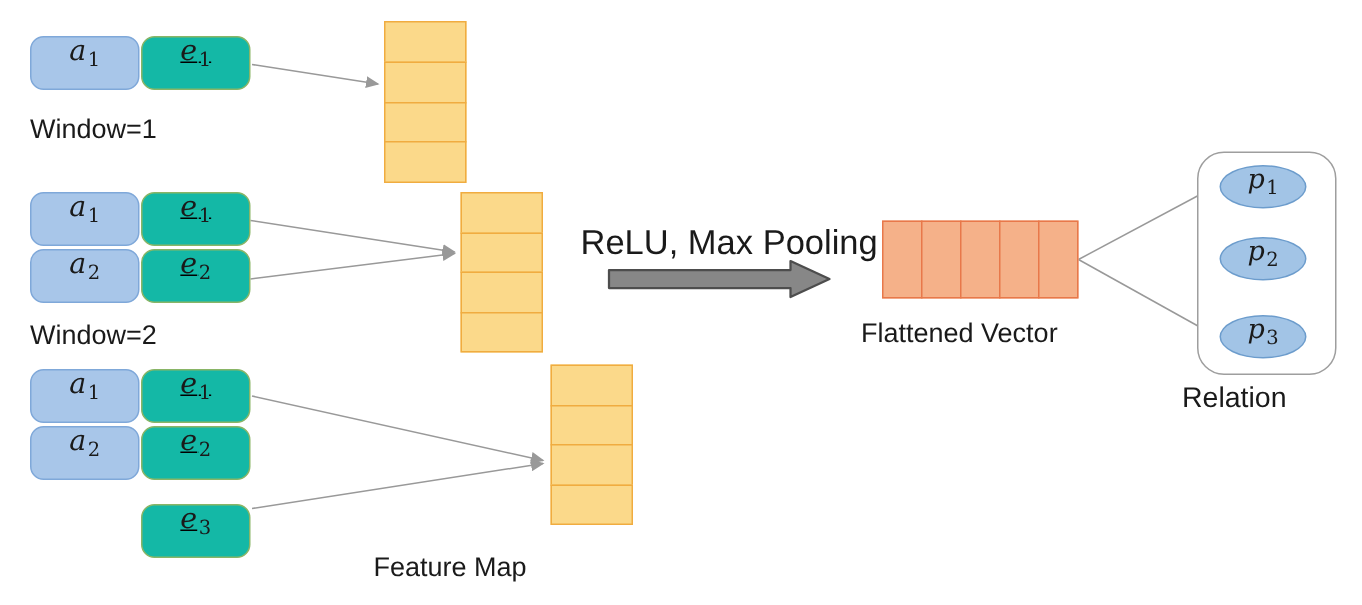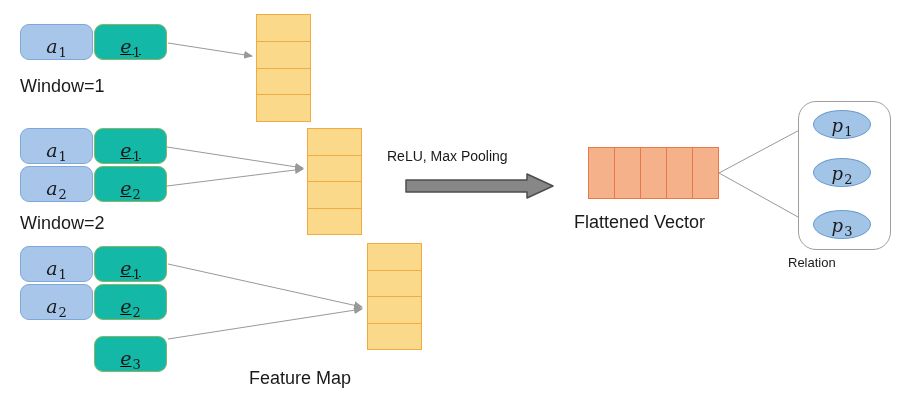--- a/index.html
+++ b/index.html
@@ -9,21 +9,21 @@
     background:#ffffff;
     font-family:"Liberation Sans",sans-serif;
     overflow:hidden;
   }
   
   .tok{
     position:absolute;
     width:73px;height:36px;
     border-radius:9px;
     box-sizing:border-box;
-    display:flex;align-items:flex-end;justify-content:center;
+    display:flex;align-items:flex-start;justify-content:center;
     z-index:2;
   }
   .tok.blue{background:#a8c6e9;border:1px solid #7fa8d9;}
   .tok.green{background:#14b8a6;border:1px solid #89b566;text-decoration:underline;}
   .math{
     font-family:"DejaVu Serif",serif;
     font-style:italic;
     font-size:19px;color:#1a1a1a;line-height:1;
   }
   .math sub{
@@ -77,21 +77,21 @@
     background:#ffffff;
     box-sizing:border-box;
     z-index:2;
   }
   .rel-node{
     position:absolute;
     left:813px;width:58px;height:29px;
     background:#a2c4e6;border:1px solid #6c9ccc;
     border-radius:50%;
     box-sizing:border-box;
-    display:flex;align-items:flex-end;justify-content:center;
+    display:flex;align-items:flex-start;justify-content:center;
     z-index:3;
   }
   .rel-node .math{font-size:18px;}
   
   #wires{
     position:absolute;left:0;top:0;width:908px;height:403px;
     z-index:1;
   }
 </style>
 </head>
@@ -166,36 +166,36 @@
     <div class="cell"></div>
   </div>
   <div class="fcol" style="left:367px;top:243px;height:107px">
     <div class="cell"></div>
     <div class="cell"></div>
     <div class="cell"></div>
     <div class="cell"></div>
   </div>
   <div class="lbl" style="left:249px;top:368px;width:160px">Feature Map</div>
 
-  <div class="lbl" style="left:387px;top:148px;width:200px;font-size:14px">ReLU, Max Pooling</div>
+  <div class="lbl" style="left:387px;top:148px;width:200px;font-size:23px">ReLU, Max Pooling</div>
 
   <div class="vrow" style="left:588px;top:147px;width:131px;height:52px">
     <div class="cell"></div>
     <div class="cell"></div>
     <div class="cell"></div>
     <div class="cell"></div>
     <div class="cell"></div>
   </div>
   <div class="lbl" style="left:574px;top:212px;width:160px">Flattened Vector</div>
 
   <div class="relbox"></div>
   <div class="rel-node" style="top:110px">
     <span class="math"><i>p</i><sub>1</sub></span>
   </div>
   <div class="rel-node" style="top:158px">
     <span class="math"><i>p</i><sub>2</sub></span>
   </div>
   <div class="rel-node" style="top:210px">
     <span class="math"><i>p</i><sub>3</sub></span>
   </div>
-  <div class="lbl" style="left:788px;top:255px;width:112px;font-size:13px">Relation</div>
+  <div class="lbl" style="left:788px;top:255px;width:112px;font-size:19px">Relation</div>
 
 </div>
 
 </body></html>

